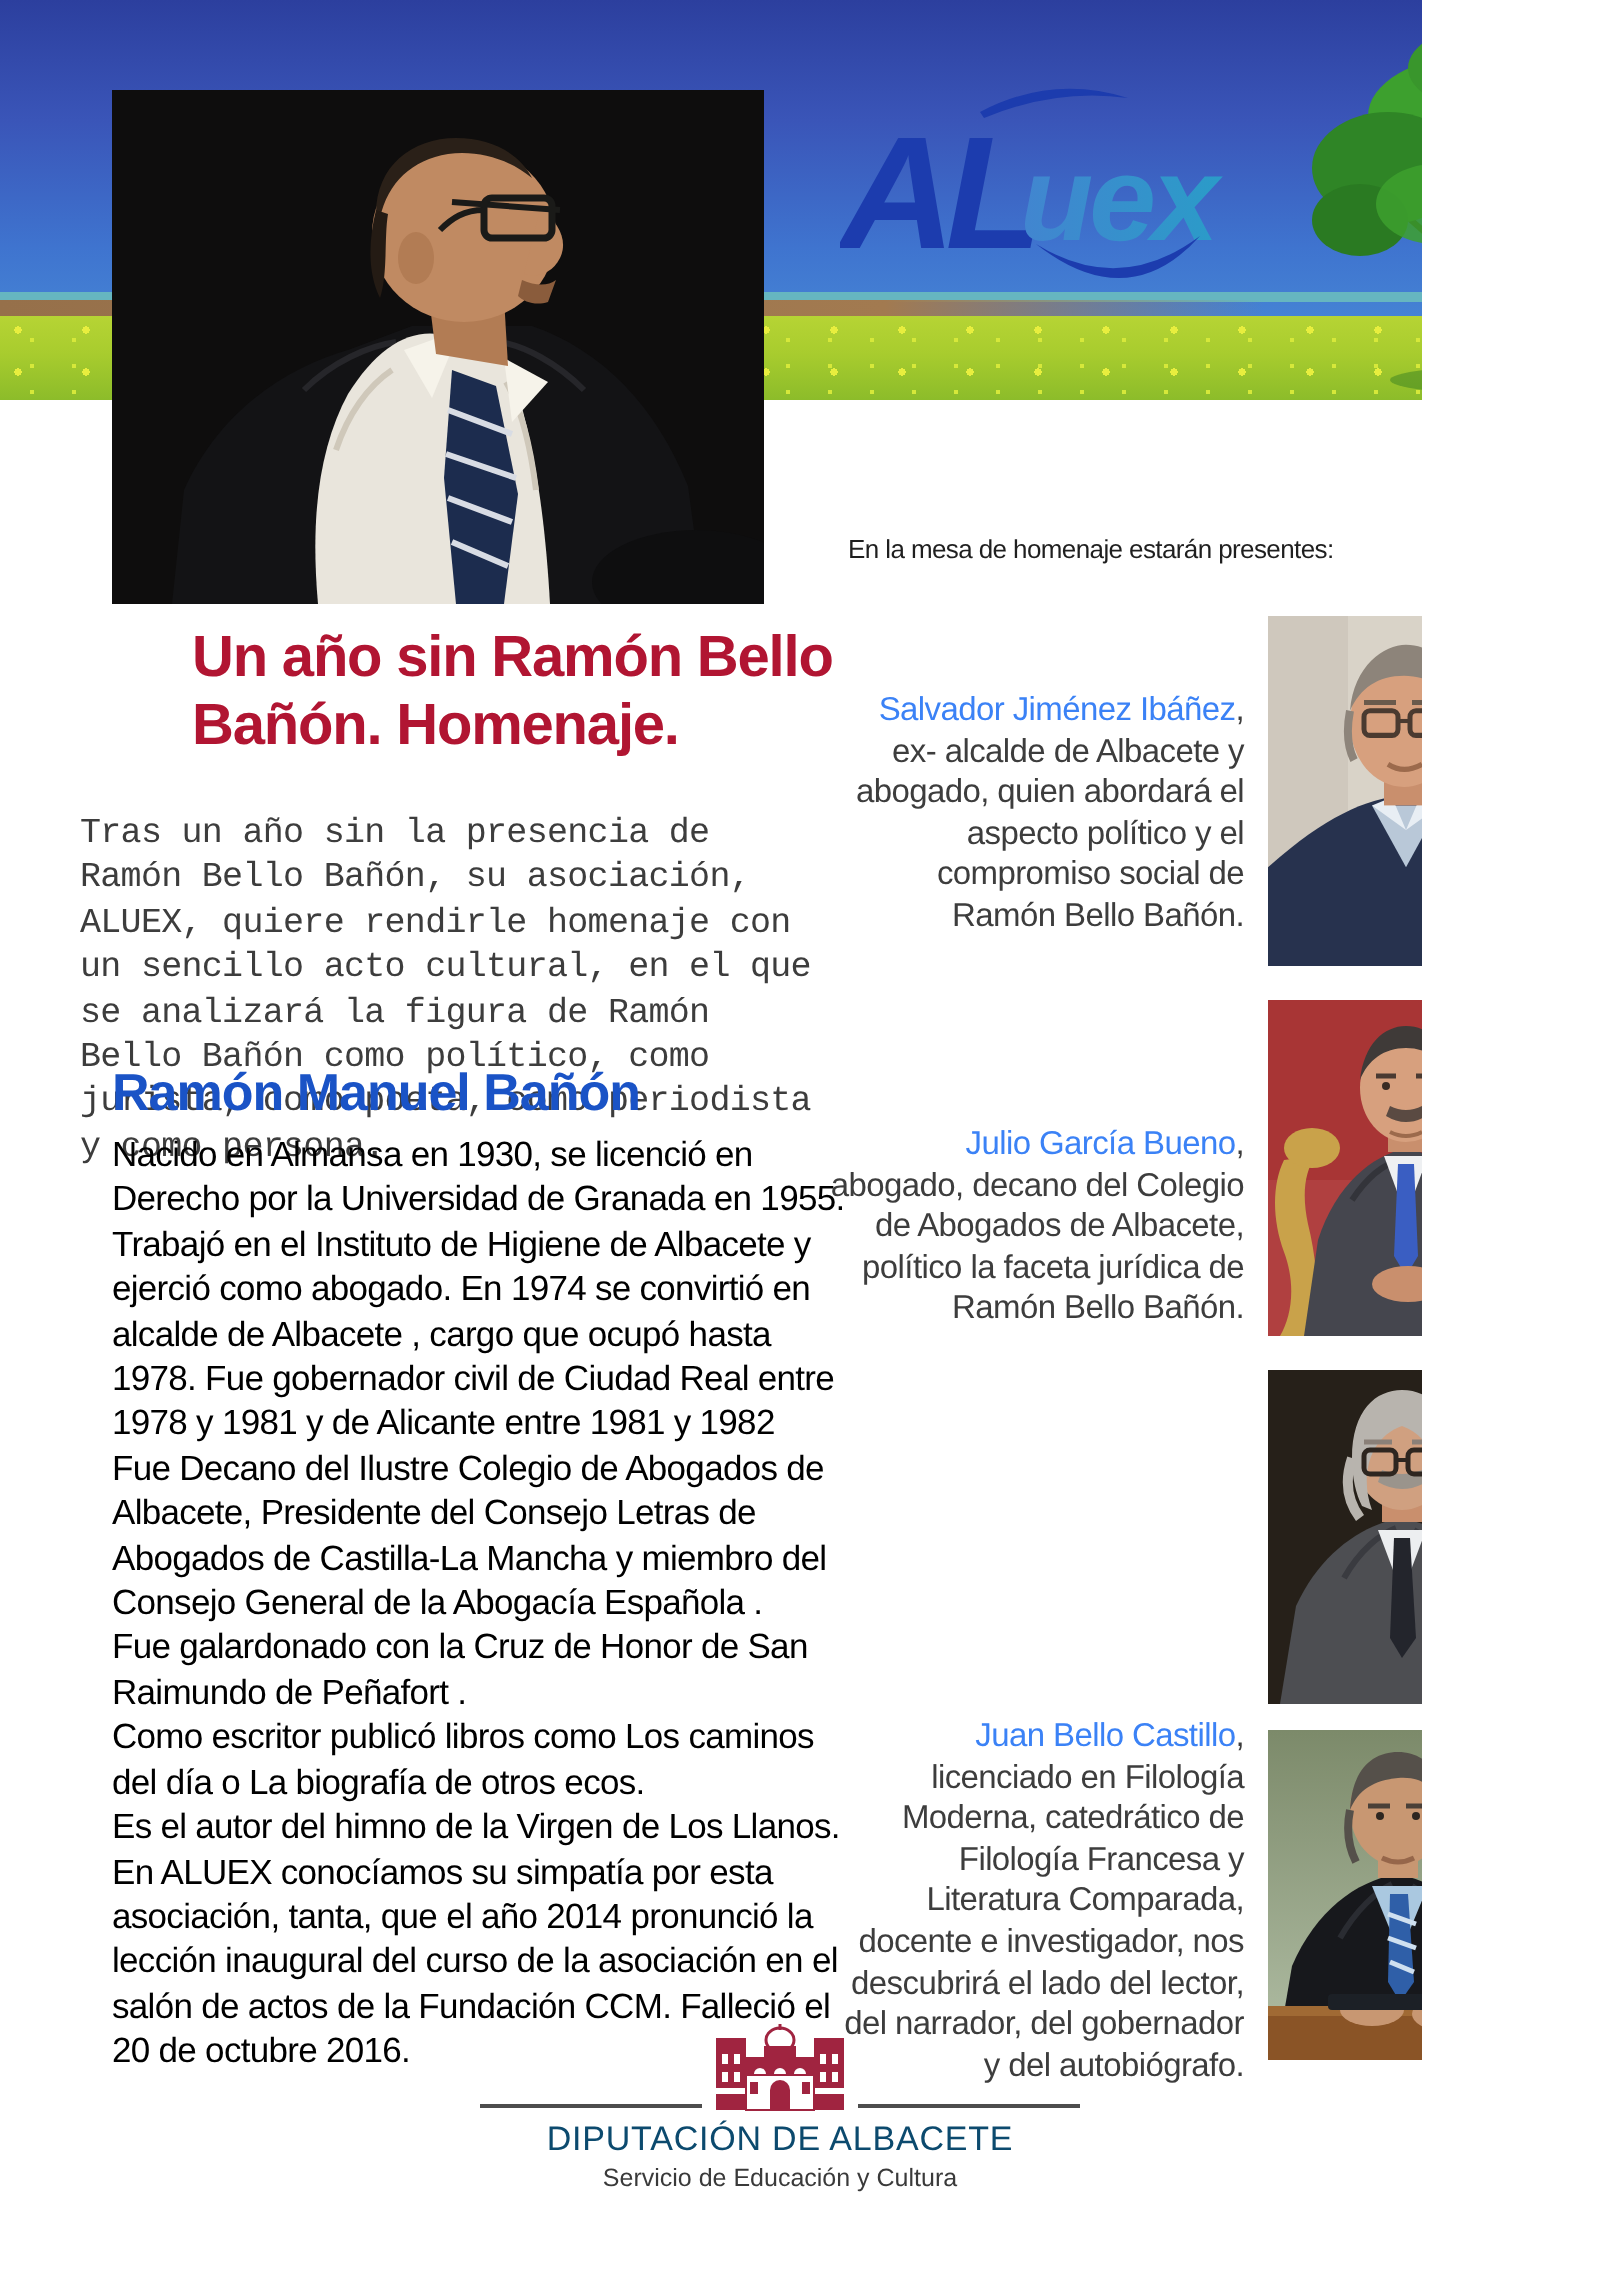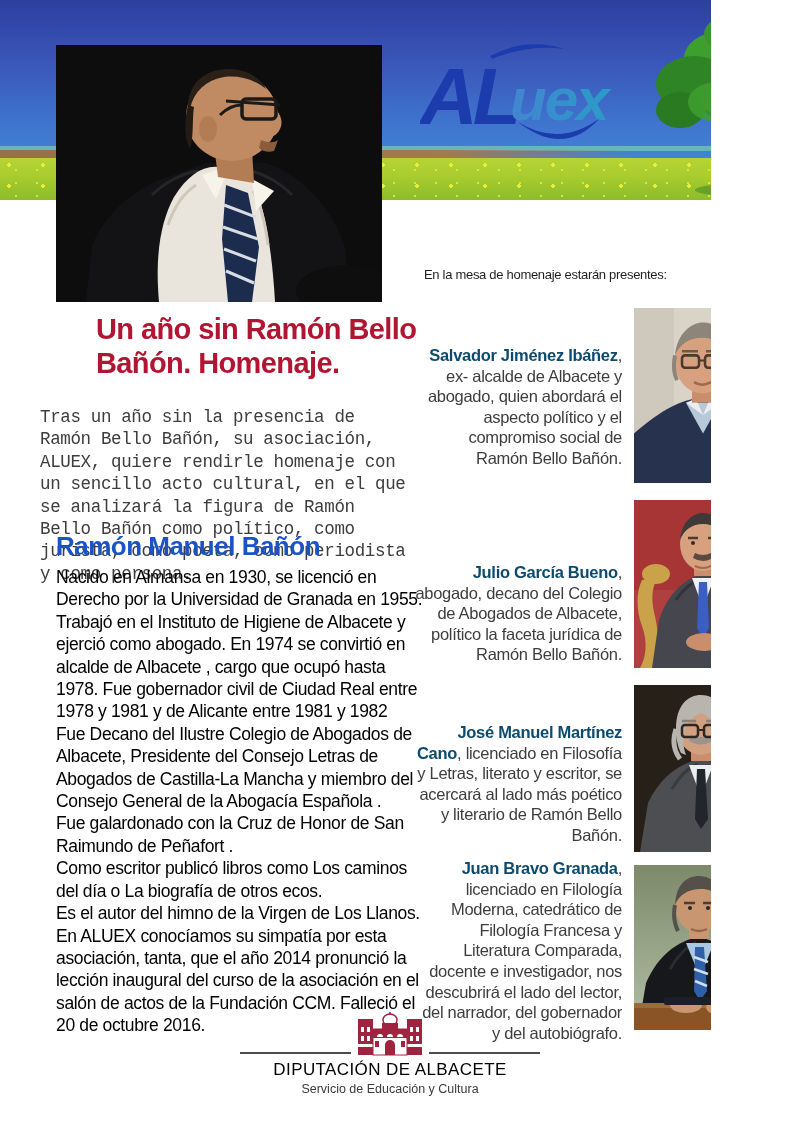--- a/index.html
+++ b/index.html
@@ -34,34 +34,34 @@
          font-size:26px;font-weight:bold;letter-spacing:-0.5px;color:#1a53c6;}
   .bio{position:absolute;left:56px;top:566px;width:368px;
          font-size:17.5px;line-height:22.4px;letter-spacing:-0.35px;color:#000000;}
   .bio p{margin:0;}
 
   
   .presentes{position:absolute;left:424px;top:267px;width:360px;
          font-size:13px;color:#1f1f1f;letter-spacing:-0.3px;}
   .person-text{position:absolute;width:207px;text-align:right;
          font-size:16.5px;line-height:20.6px;letter-spacing:-0.3px;color:#3d3d3d;}
-  .person-text .pname{font-weight:bold;color:#0c4a6e;}
+  .person-text .pname{font-weight:normal;color:#3b82f6;}
   .pt1{left:415px;top:345px;} .pt2{left:415px;top:562px;}
   .pt3{left:415px;top:722px;} .pt4{left:415px;top:858px;}
   .pphoto{position:absolute;left:634px;width:137px;}
   .pp1{top:308px;height:175px;} .pp2{top:500px;height:168px;}
   .pp3{top:685px;height:167px;} .pp4{top:865px;height:165px;}
   .pphoto svg{display:block;width:100%;height:100%;}
 
   
   .footer{position:absolute;left:240px;top:1012px;width:300px;text-align:center;}
   .footer .logo-row{display:flex;align-items:flex-end;justify-content:center;}
   .footer .rule{flex:1;height:0;border-top:2px solid #4d4d4d;margin-bottom:2px;}
   .footer .building{width:66px;height:44px;margin:0 6px;}
-  .footer .org{margin-top:4px;font-size:17px;letter-spacing:0.4px;color:#000000;}
+  .footer .org{margin-top:4px;font-size:17px;letter-spacing:0.4px;color:#0c4a6e;}
   .footer .dept{margin-top:2px;font-size:12.5px;color:#3a3a3a;}
 </style>
 </head>
 <body>
 
 <div class="page">
 
   <div class="banner">
     <div class="teal-line"></div>
     <div class="dirt"></div>
@@ -188,23 +188,20 @@
       <ellipse cx="69" cy="44" rx="23" ry="27" fill="#d7a07e"></ellipse>
       <path d="M46,40 C48,22 58,13 69,13 C82,13 90,24 92,40 C86,28 78,24 69,24 C58,24 50,30 46,40 Z" fill="#3f3a38"></path>
       <path d="M59,58 Q69,64 79,58 L77,53 Q69,57 61,53 Z" fill="#5a4a42"></path>
       <path d="M54,38 L64,38 M74,38 L84,38" stroke="#4a3a32" stroke-width="2.5"></path>
       <circle cx="59" cy="43" r="2" fill="#3a2c24"></circle>
         <circle cx="79" cy="43" r="2" fill="#3a2c24"></circle>
       <path d="M61,66 Q69,70 77,66" stroke="#9c6a4c" stroke-width="2" fill="none"></path>
     </svg>
   </div>
 
-  <div class="person-text pt3">
-    <span class="pname">José Manuel Martínez Cano</span><span>, licenciado en Filosofía y Letras, literato y escritor, se acercará al lado más poético y literario de Ramón Bello Bañón.</span>
-  </div>
   <div class="pphoto pp3">
     <svg viewBox="0 0 137 167" preserveAspectRatio="none">
       <rect width="137" height="167" fill="#262019"></rect>
       <rect x="96" width="41" height="167" fill="#6e5c48"></rect>
       <path d="M104,0 V167 M118,0 V167 M130,0 V167 M96,46 H137 M96,96 H137" stroke="#3a2f26" stroke-width="3"></path>
       <path d="M6,167 L14,118 C26,92 46,78 66,74 C90,78 112,96 122,126 L128,167 Z" fill="#4d4e52"></path>
       <path d="M38,104 C46,90 56,82 64,79 M100,110 C92,94 82,85 73,80" stroke="#3a3b40" stroke-width="3" fill="none"></path>
       <path d="M55,80 L79,80 L67,112 Z" fill="#eceef0"></path>
       <path d="M63,84 L71,84 L74,134 L67,144 L61,134 Z" fill="#23252c"></path>
       <rect x="100" y="126" width="12" height="9" fill="#e6e8ea"></rect>
@@ -215,21 +212,21 @@
       <path d="M55,56 Q67,63 79,56 L77,50 Q67,54 57,50 Z" fill="#9a948c"></path>
       <rect x="48" y="40" width="16" height="12" rx="3" fill="none" stroke="#2e2620" stroke-width="2.5"></rect>
       <rect x="70" y="40" width="16" height="12" rx="3" fill="none" stroke="#2e2620" stroke-width="2.5"></rect>
       <path d="M64,45 L70,45" stroke="#2e2620" stroke-width="2"></path>
       <path d="M48,36 L62,36 M72,36 L86,36" stroke="#8a8078" stroke-width="2.5"></path>
       <circle cx="118" cy="40" r="5" fill="#d8c8a8" opacity="0.7"></circle>
     </svg>
   </div>
 
   <div class="person-text pt4">
-    <span class="pname">Juan Bravo Granada</span><span>, licenciado en Filología Moderna, catedrático de Filología Francesa y Literatura Comparada, docente e investigador, nos descubrirá el lado del lector, del narrador, del gobernador y del autobiógrafo.</span>
+    <span class="pname">Juan Bello Castillo</span><span>, licenciado en Filología Moderna, catedrático de Filología Francesa y Literatura Comparada, docente e investigador, nos descubrirá el lado del lector, del narrador, del gobernador y del autobiógrafo.</span>
   </div>
   <div class="pphoto pp4">
     <svg viewBox="0 0 137 165" preserveAspectRatio="none">
       <defs>
         <linearGradient id="p4bg" x1="0" y1="0" x2="0" y2="1">
           <stop offset="0" stop-color="#7c8a6a"></stop>
             <stop offset="1" stop-color="#b2bfa6"></stop>
         </linearGradient>
       </defs>
       <rect width="137" height="165" fill="url(#p4bg)"></rect>

